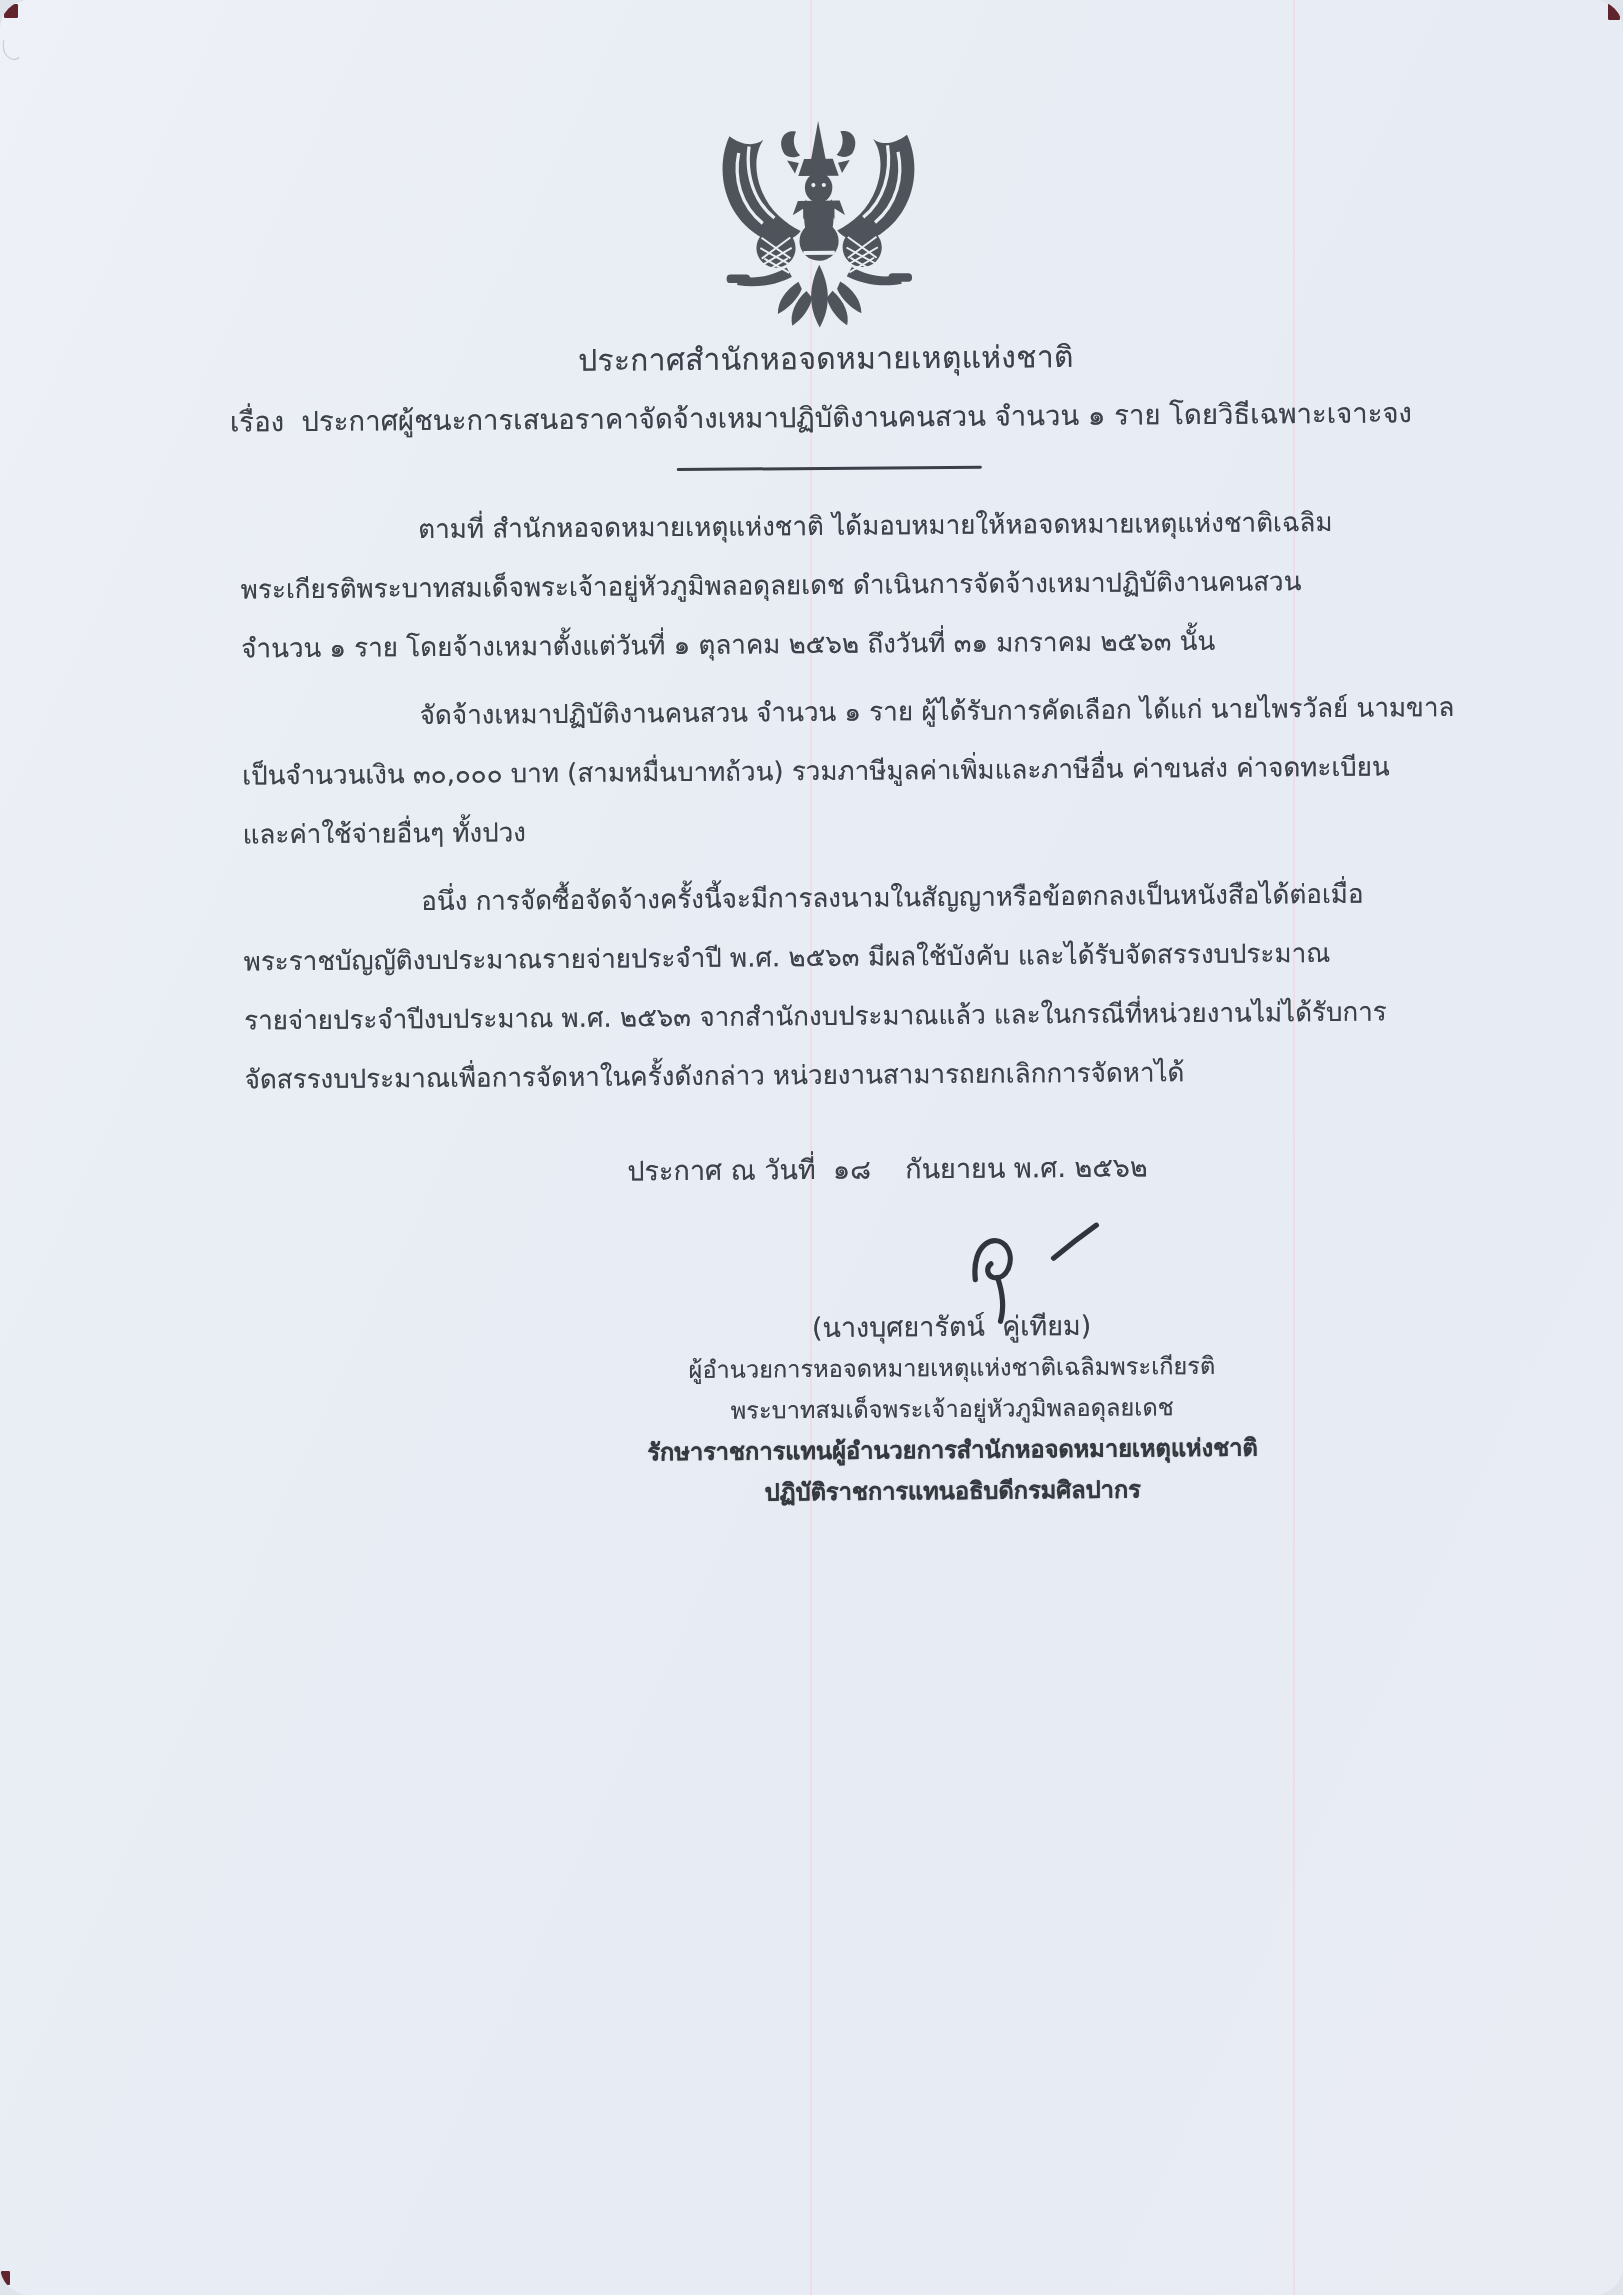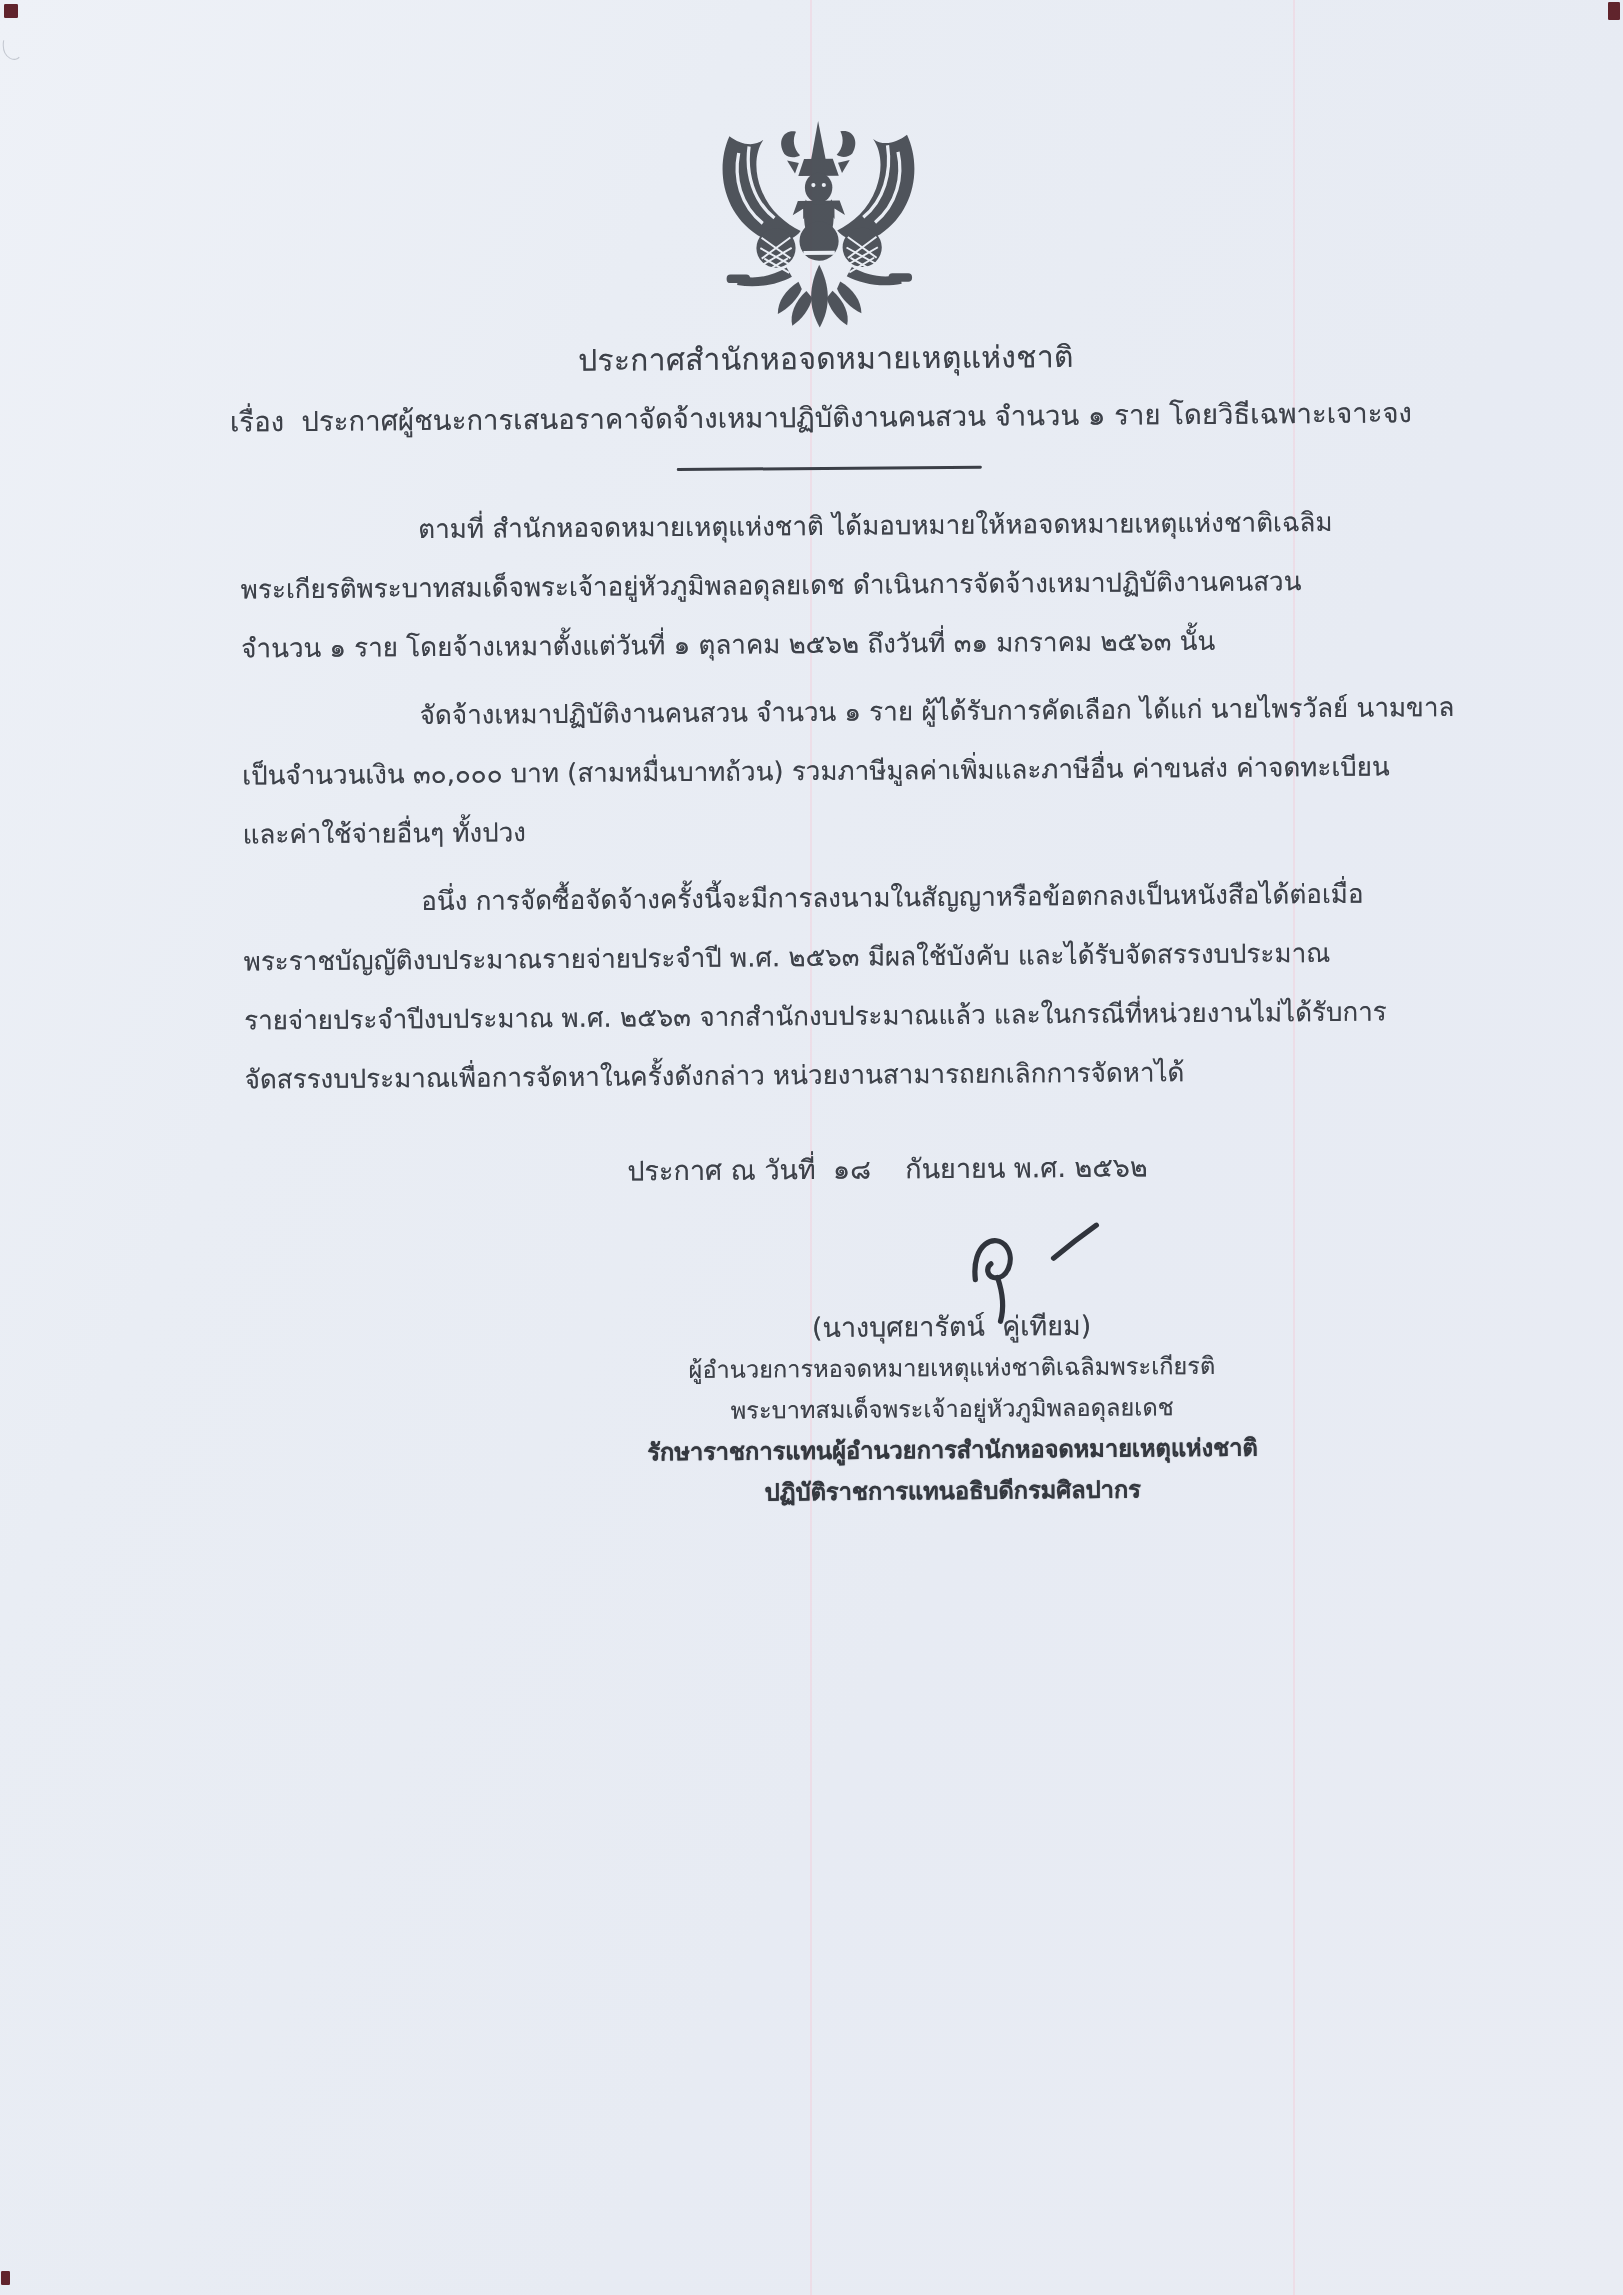--- a/index.html
+++ b/index.html
@@ -3,20 +3,21 @@
 <meta charset="utf-8">
 <style>
   html,body{margin:0;padding:0;background:#dfe3ea;}
   .page{
     position:relative;
     width:1623px;height:2295px;
     background:linear-gradient(115deg,#eef1f7 0%,#e9edf4 28%,#e7ebf3 62%,#e9ecf3 100%);
     overflow:hidden;
     font-family:"DejaVu Sans","Liberation Sans",sans-serif;
     color:#3d4149;
+    border-radius:29px;
   }
   .tilt{position:absolute;inset:0;transform:rotate(-0.45deg);transform-origin:50% 38%;}
   .ink{color:#3d4149;text-shadow:0 0 0.5px rgba(58,62,70,.55);}
   .emblem{position:absolute;left:713px;top:110px;width:222px;height:226px;}
   .doc-title{position:absolute;top:335px;left:0;width:100%;padding-left:37px;box-sizing:border-box;
     text-align:center;font-size:30px;letter-spacing:0.3px;}
   .subject{position:absolute;top:395px;left:0;width:100%;padding-left:26px;box-sizing:border-box;
     text-align:center;font-size:27.5px;white-space:pre;}
   .divider{position:absolute;top:467px;left:680px;width:305px;height:2.6px;background:#3b3f47;border-radius:1.3px;}
   .bodytext{position:absolute;left:243px;top:497px;width:1209px;font-size:26px;}

